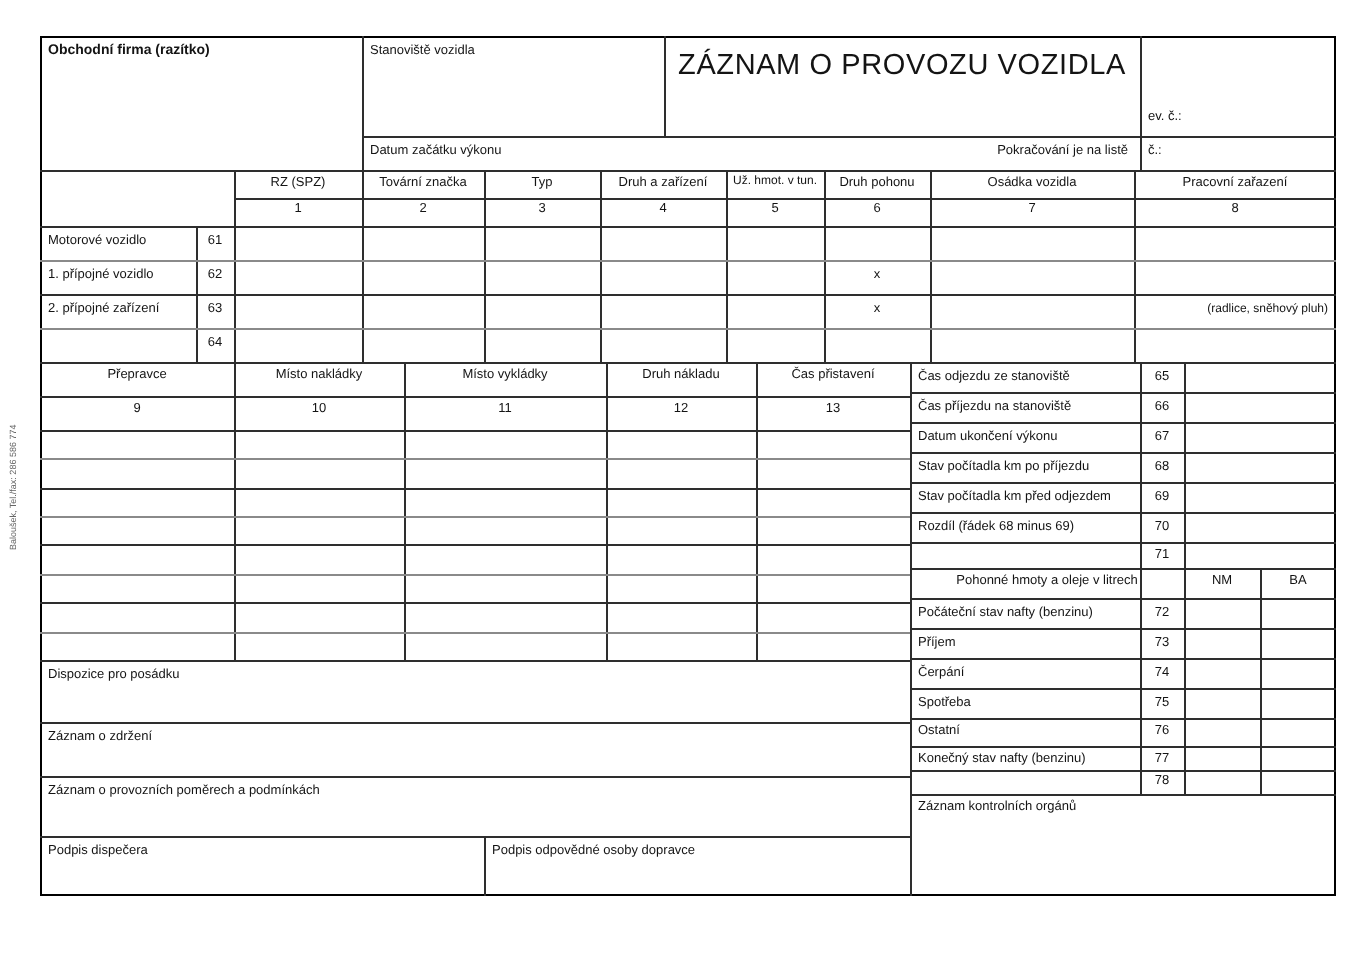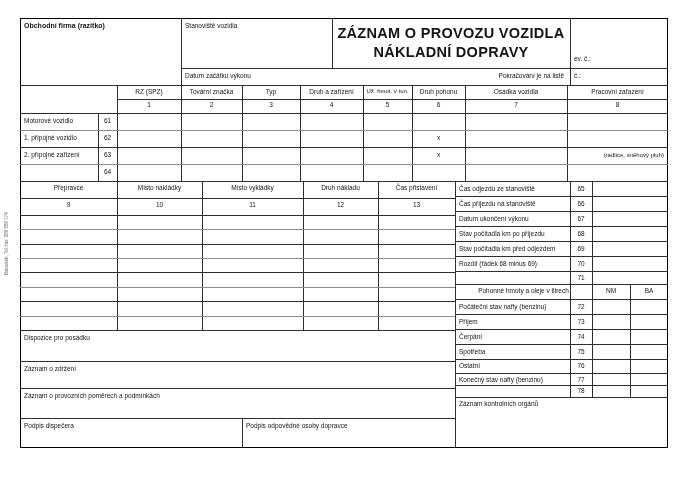--- a/index.html
+++ b/index.html
@@ -9,21 +9,21 @@
          border:1px solid #000;box-sizing:border-box;}
   .vl{position:absolute;width:1px;background:#2e2e2e;}
   .hl{position:absolute;height:1px;background:#2e2e2e;}
   .hl.lt{background:#8a8a8a;}
   .t{position:absolute;font-size:7px;white-space:nowrap;line-height:1.1;}
   .b{font-weight:bold;}
   .s6{font-size:6.5px;}
   .s5{font-size:6px;}
   .ctr{text-align:center;white-space:nowrap;}
   .title{position:absolute;left:332px;top:24px;width:238px;text-align:center;
-         font-weight:bold;font-size:14.5px;line-height:1.3;letter-spacing:.3px;}
+         font-weight:normal;font-size:14.5px;line-height:1.3;letter-spacing:.3px;}
   .footer{position:absolute;left:20px;top:452px;width:648px;text-align:center;
           font-weight:bold;font-size:7.5px;}
   .sideprint{position:absolute;left:4px;top:205px;height:70px;font-size:4.5px;
              color:#666;writing-mode:vertical-rl;transform:rotate(180deg);}
 </style>
 </head>
 <body>
 
 <div class="paper">
   <div class="frame"></div>
@@ -83,21 +83,20 @@
   <div class="hl" style="left:455px;top:344px;width:213px"></div>
   <div class="hl" style="left:455px;top:359px;width:213px"></div>
   <div class="hl" style="left:455px;top:373px;width:213px"></div>
   <div class="hl" style="left:455px;top:385px;width:213px"></div>
   <div class="hl" style="left:455px;top:397px;width:213px"></div>
 
   <span class="t b" style="left:24px;top:22px">Obchodní firma (razítko)</span>
   <span class="t s6" style="left:185px;top:22px">Stanoviště vozidla</span>
   <div class="title">
     <div>ZÁZNAM O PROVOZU VOZIDLA</div>
-    <div>NÁKLADNÍ DOPRAVY</div>
   </div>
   <span class="t s6" style="left:574px;top:55px">ev. č.:</span>
   <span class="t s6" style="left:185px;top:72px">Datum začátku výkonu</span>
   <span class="t s6" style="right:118px;top:72px;position:absolute">Pokračování je na listě</span>
   <span class="t s6" style="left:574px;top:72px">č.:</span>
 
   <div class="t s6 ctr" style="left:117px;top:88px;width:64px">RZ (SPZ)</div>
   <div class="t s6 ctr" style="left:181px;top:88px;width:61px">Tovární značka</div>
   <div class="t s6 ctr" style="left:242px;top:88px;width:58px">Typ</div>
   <div class="t s6 ctr" style="left:300px;top:88px;width:63px">Druh a zařízení</div>

